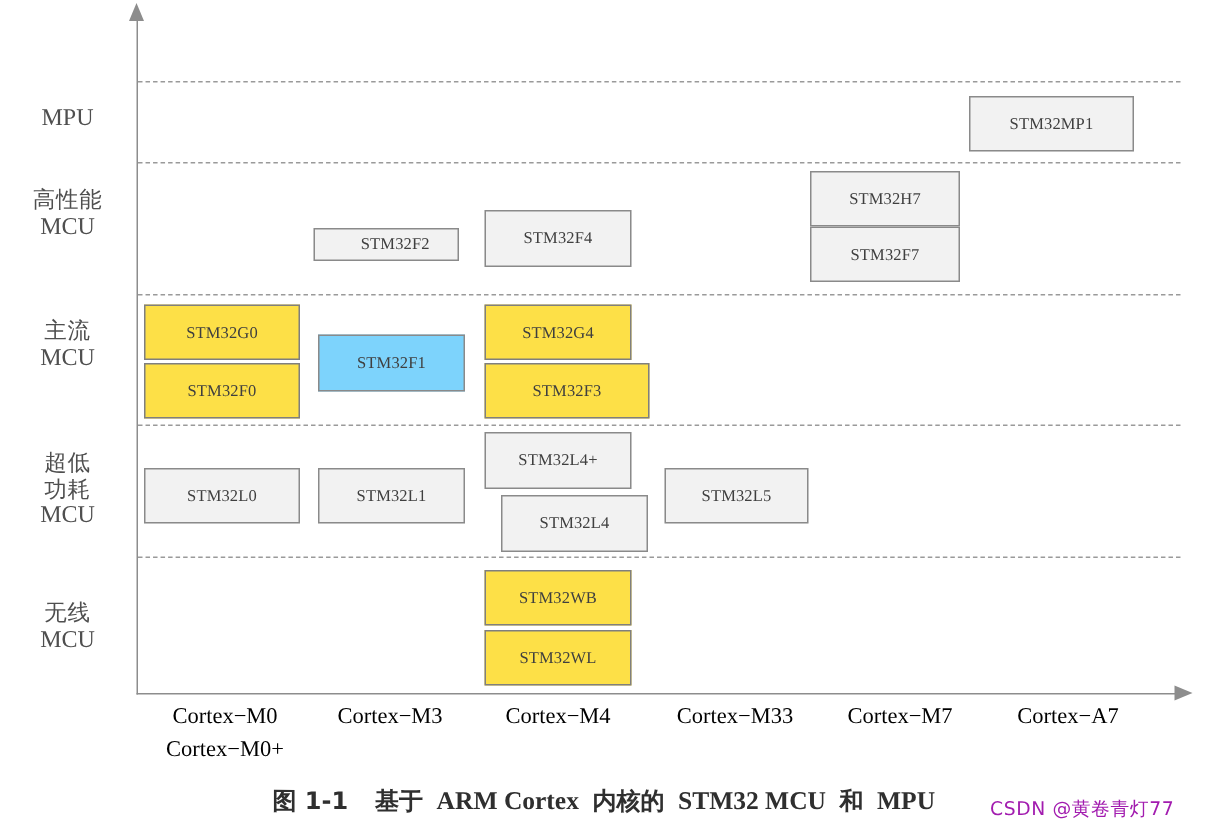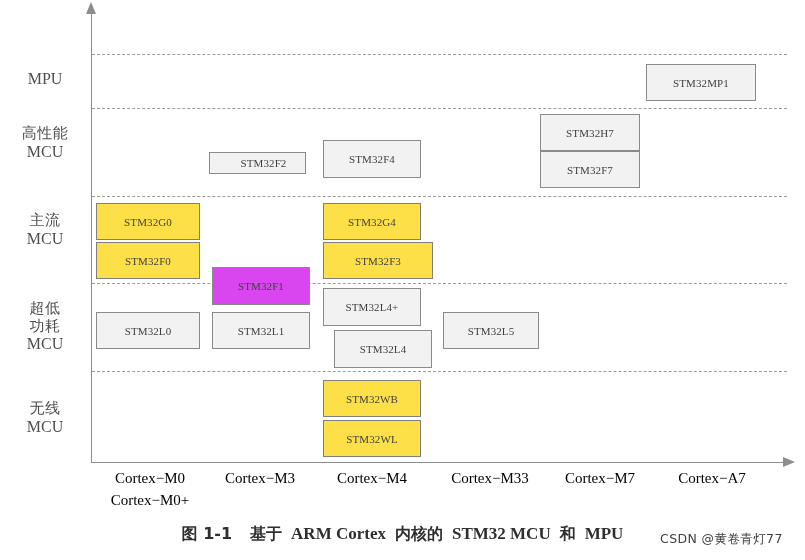--- a/index.html
+++ b/index.html
@@ -93,21 +93,21 @@
     display: flex;
     align-items: center;
     justify-content: center;
     font-family: Liberation Serif, serif;
     font-size: 11px;
     color: #3f3f3f;
     letter-spacing: 0.1px;
     white-space: nowrap;
   }
   .chip.tone-light  { background: #f2f2f2; }
-  .chip.tone-medium { background: #d946ef; margin-top: 44px; }
+  .chip.tone-medium { background: #7dd3fc; }
   .chip.tone-dark   { background: #fde047; border-color: #7f7f7f; }
 
   
   .xtick {
     position: absolute;
     text-align: center;
     font-family: "Liberation Serif", "DejaVu Serif", serif;
     font-size: 15px;
     color: #000000;
     line-height: 1.45;
@@ -136,21 +136,21 @@
     font-size: 17px;
   }
   .caption .sp { display: inline-block; width: 9px; }
 
   .watermark {
     position: absolute;
     left: 660px;
     top: 531px;
     font-family: "DejaVu Sans", "Liberation Sans", sans-serif;
     font-size: 12.5px;
-    color: #404040;
+    color: #a21caf;
     white-space: nowrap;
     letter-spacing: 0.4px;
   }
 </style>
 </head>
 <body>
 
 <div id="page">
 
   <div class="axis-y"></div>

